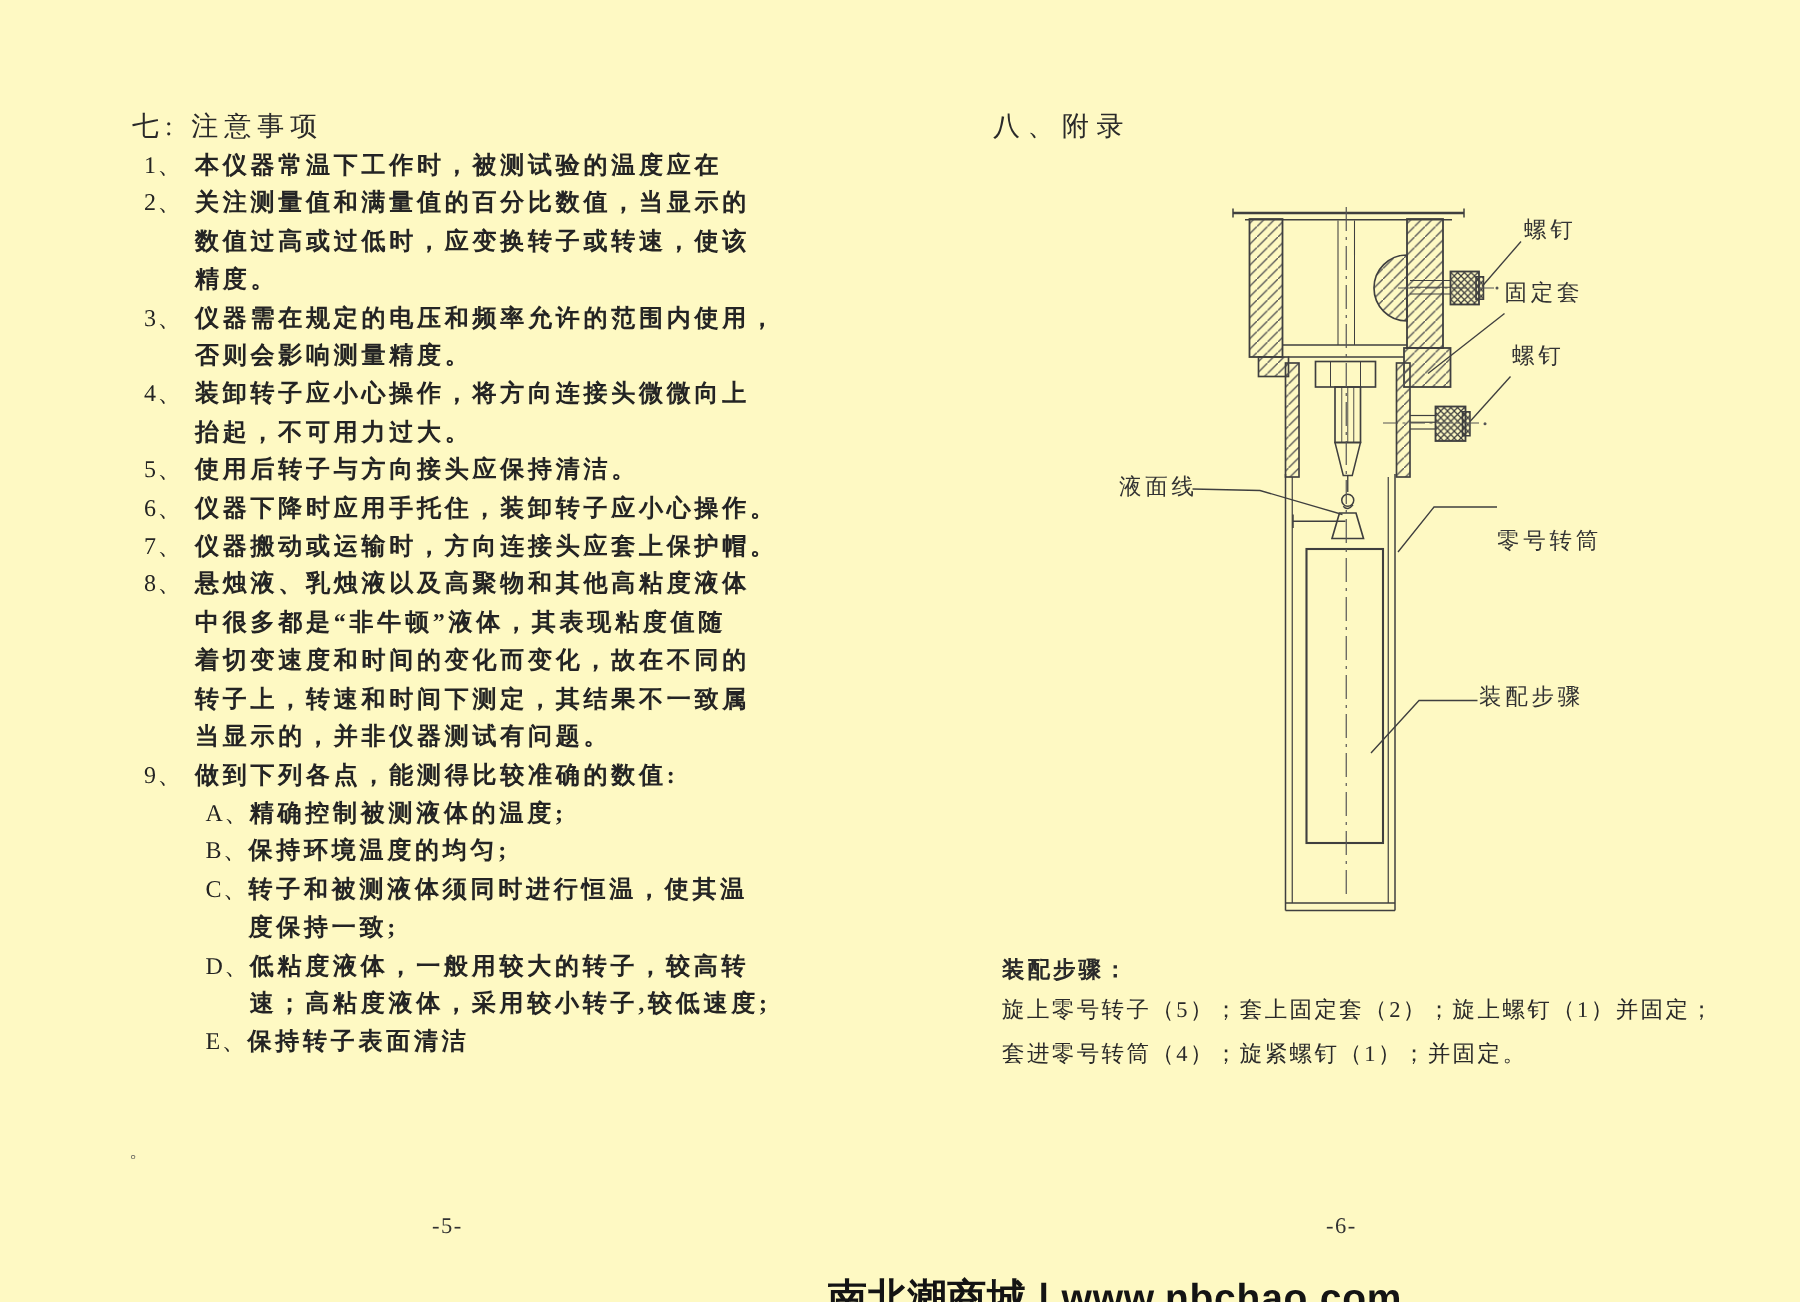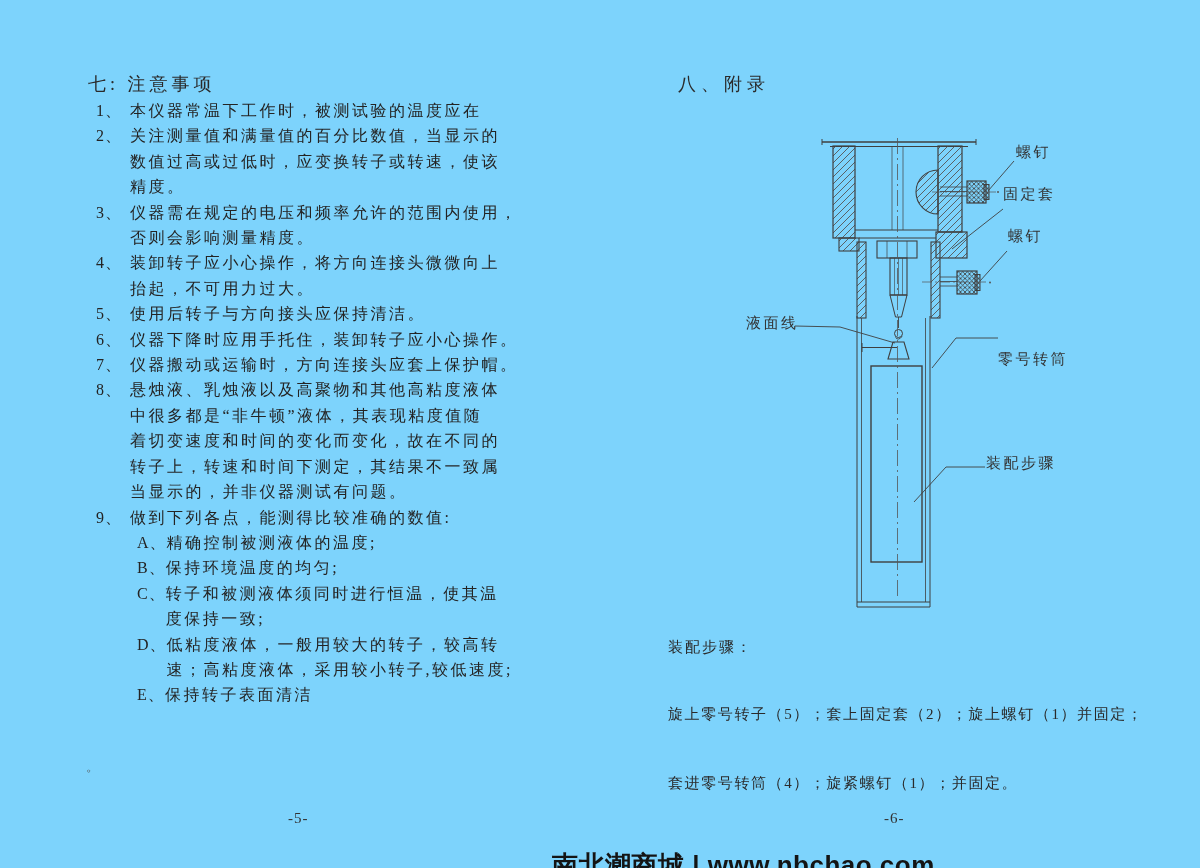--- a/index.html
+++ b/index.html
@@ -1,44 +1,44 @@
 <!DOCTYPE html>
 <html><head>
 <meta charset="utf-8">
 <style>
   html,body{margin:0;padding:0;background:#ffffff;}
   .sheet{
-    position:relative;width:1200px;height:868px;background:#7dd3fc;overflow:hidden;
+    position:relative;width:1200px;height:868px;background:#fef9c3;overflow:hidden;
     font-family:"Liberation Serif","DejaVu Serif",serif;color:#242424;
   }
   
   .col-left{position:absolute;left:88px;top:70px;width:442px;}
   .sec-title{margin:0;font-size:18px;font-weight:normal;letter-spacing:4px;line-height:28px;color:#2a2a2a;}
   .items{padding-left:8px;}
   .item{display:flex;}
   .item .num{flex:0 0 34px;font-size:16px;letter-spacing:1px;line-height:25.4px;}
   .item .body{flex:1;}
-  .tline{font-size:16px;letter-spacing:2.5px;line-height:25.4px;white-space:nowrap;}
+  .tline{font-size:16px;letter-spacing:2.5px;line-height:25.4px;white-space:nowrap;font-weight:bold;}
   .subitems{margin-left:41px;}
   .subitems .item .num{flex:0 0 28px;}
   .footnote{position:absolute;left:-2px;top:688px;font-size:13px;color:#555;}
   
-  .right-title{position:absolute;left:678px;top:70px;margin:0;font-size:18px;font-weight:normal;letter-spacing:5px;line-height:28px;color:#2a2a2a;}
-  .diagram{position:absolute;left:740px;top:130px;width:340px;height:505px;font-family:Liberation Mono, monospace;}
+  .right-title{position:absolute;left:662px;top:70px;margin:0;font-size:18px;font-weight:normal;letter-spacing:5px;line-height:28px;color:#2a2a2a;}
+  .diagram{position:absolute;left:740px;top:130px;width:340px;height:505px;}
   .diagram svg{position:absolute;left:0;top:0;}
   .dlabel{position:absolute;font-size:15px;letter-spacing:2.5px;white-space:nowrap;color:#333;line-height:16px;}
   .lab-screw-top{left:276px;top:16px;}
   .lab-fixing-sleeve{left:263px;top:58px;}
   .lab-screw-bottom{left:268px;top:100px;}
   .lab-zero-cylinder{left:258px;top:199px;margin-top:24px;}
   .lab-zero-rotor{left:246px;top:327px;}
   .lab-liquid-level{left:6px;top:187px;}
   .assembly{position:absolute;left:668px;top:634px;width:485px;}
-  .assembly .heading{font-size:15px;letter-spacing:2px;line-height:26px;white-space:nowrap;color:#2a2a2a;}
-  .assembly .step{font-size:15px;letter-spacing:1.6px;line-height:29px;white-space:nowrap;color:#2a2a2a;margin-top:40px;}
+  .assembly .heading{font-size:15px;letter-spacing:2px;line-height:26px;white-space:nowrap;color:#2a2a2a;font-weight:bold;}
+  .assembly .step{font-size:15px;letter-spacing:1.6px;line-height:29px;white-space:nowrap;color:#2a2a2a;}
   
   .pageno{position:absolute;top:810px;font-size:15px;letter-spacing:1px;color:#333;}
   .pageno-left{left:288px;}
   .pageno-right{left:884px;}
   .watermark{
     position:absolute;left:552px;top:848px;font-size:26px;color:#141414;
     font-family:"Liberation Sans","DejaVu Sans",sans-serif;font-weight:600;letter-spacing:0.5px;white-space:nowrap;
   }
 </style>
 </head>

